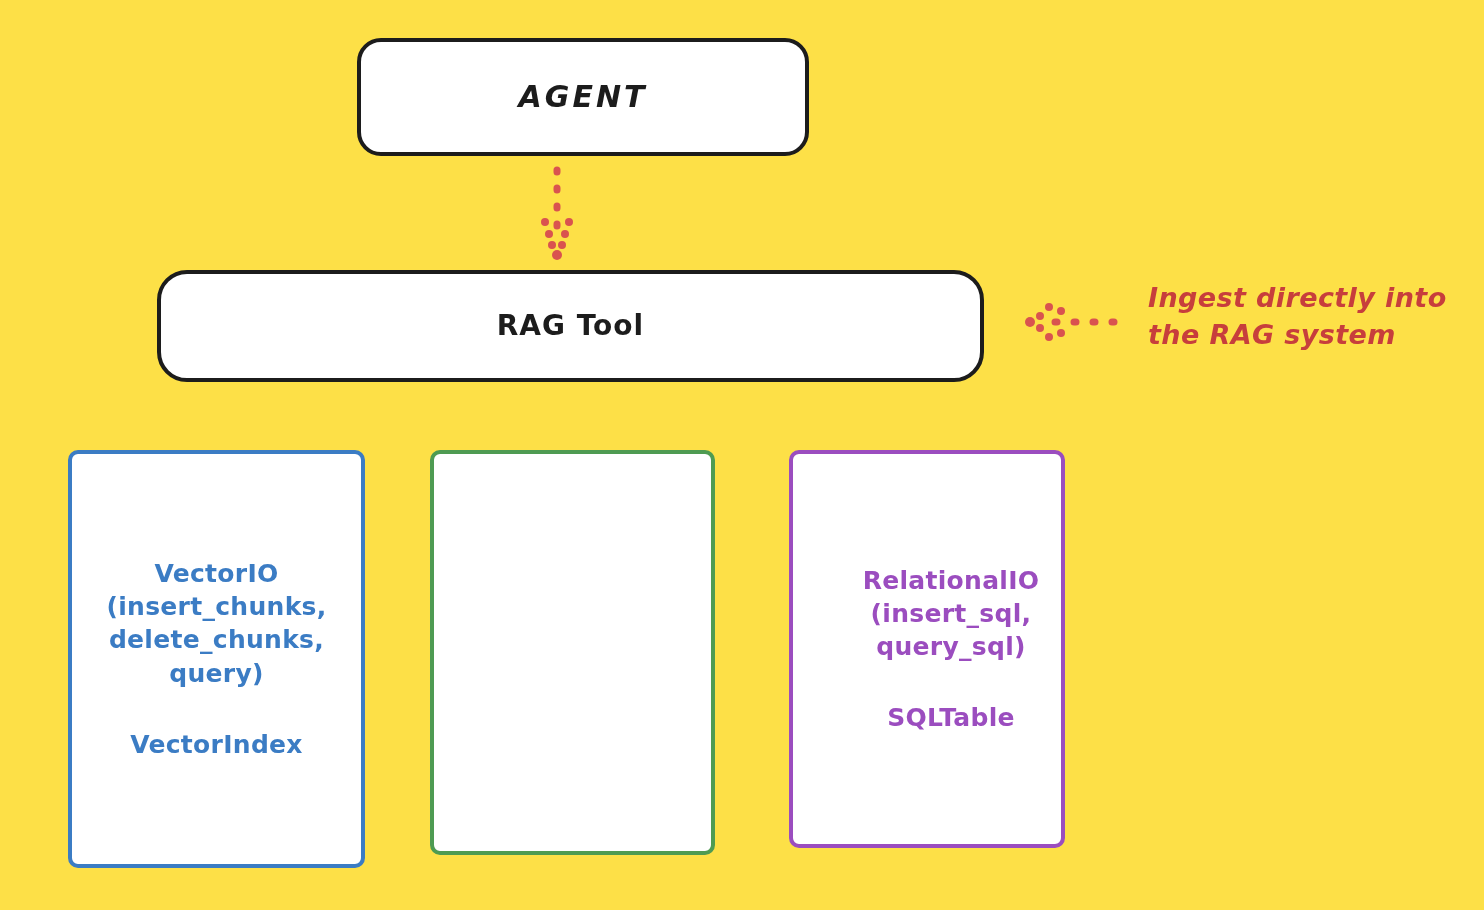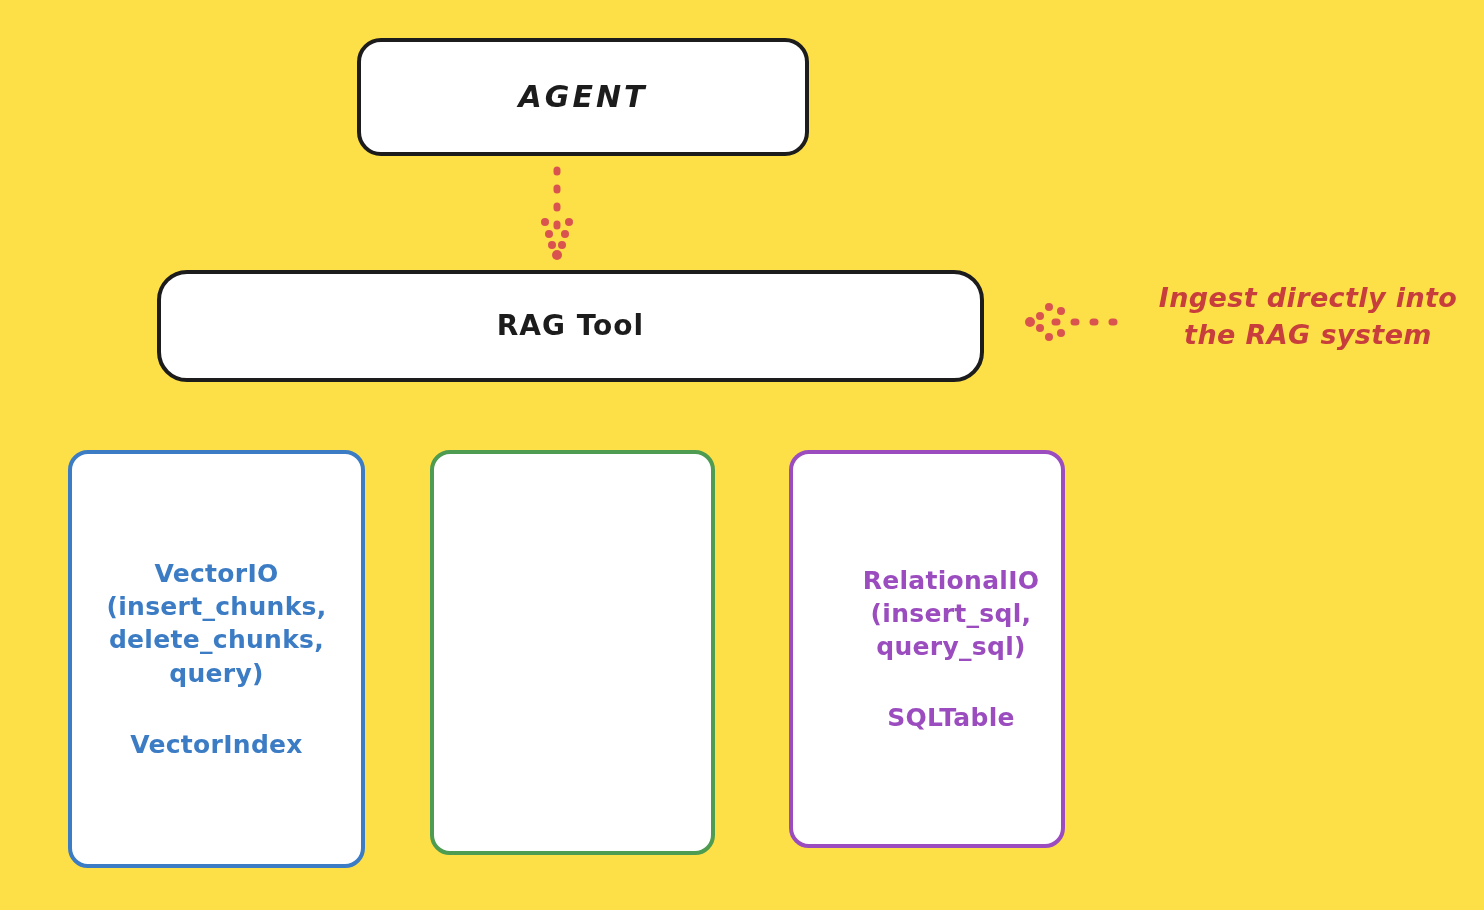--- a/index.html
+++ b/index.html
@@ -50,21 +50,21 @@
   #agent-box   { left: 357px; top: 38px;  width: 452px; height: 118px; border-radius: 24px; }
   #agent-box .label { font-size: 30px; letter-spacing: 3px; }
 
   #ragtool-box { left: 157px; top: 270px; width: 827px; height: 112px; border-radius: 30px; }
   #ragtool-box .label { font-size: 28px; font-style: normal; font-weight: 600; letter-spacing: 1px; }
 
   
   .card {
     border-width: 4px;
     border-style: solid;
-    border-radius: 20px;
+    border-radius: 10px;
     flex-direction: column;
   }
   .card .label {
     font-family: "DejaVu Sans", sans-serif;
     font-weight: 600;
     font-size: 25px;
     line-height: 1.33;
   }
   .card .label.api   { margin: 0; }
   .card .label.index { margin-top: 38px; }
@@ -83,21 +83,20 @@
     position: absolute;
     left: 1148px;
     top: 279px;
     width: 320px;
     color: #c73e3c;
     font-family: "DejaVu Sans", sans-serif;
     font-style: italic;
     font-weight: 700;
     font-size: 27px;
     line-height: 1.38;
-    text-align: center;
     white-space: pre-line;
     letter-spacing: 0.4px;
   }
 
   
   #connectors {
     position: absolute;
     left: 0; top: 0;
     width: 1484px;
     height: 910px;

